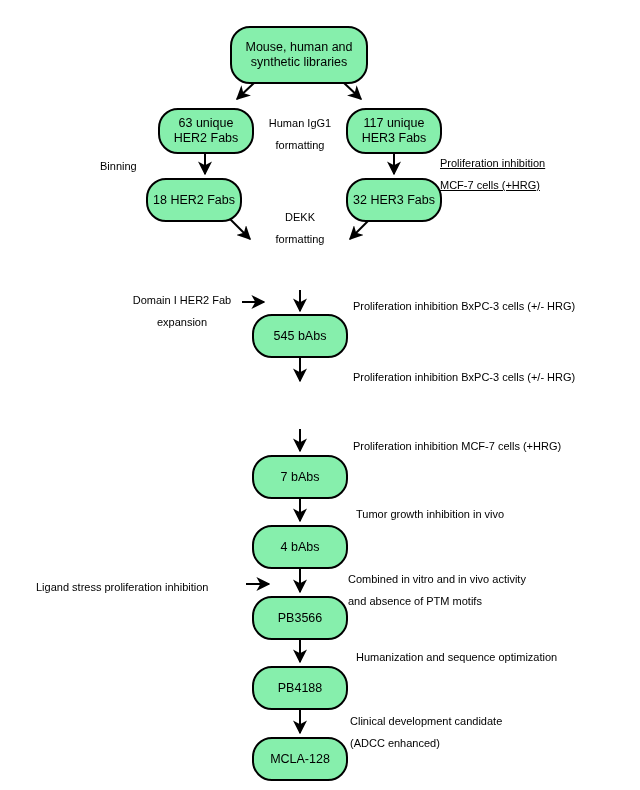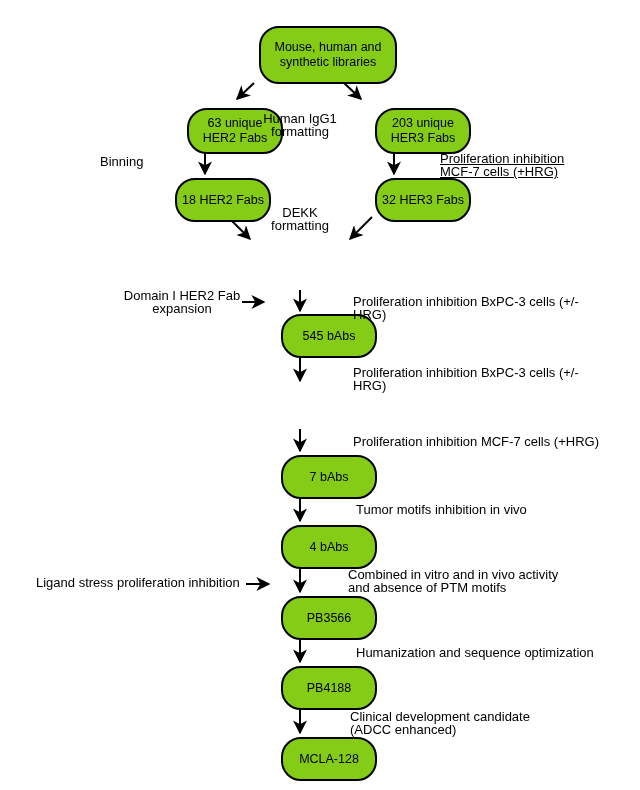--- a/index.html
+++ b/index.html
@@ -19,34 +19,33 @@
   #arrow-layer {
     position: absolute;
     left: 0; top: 0;
     width: 640px; height: 790px;
   }
   .node {
     position: absolute;
     box-sizing: border-box;
     border: 2px solid #000000;
     border-radius: 20px;
-    background: #84cc16;
+    background: #86efac;
     display: flex;
     align-items: center;
     justify-content: center;
     text-align: center;
     font-size: 12.5px;
     line-height: 15px;
     white-space: pre-line;
-    margin-left: 29px;
   }
   .lbl {
     position: absolute;
-    font-size: 13px;
-    line-height: 13px;
+    font-size: 11px;
+    line-height: 22px;
     white-space: pre-line;
   }
   .lbl.center { text-align: center; }
 
   
   #n-libraries { left:230px; top:26px;  width:138px; height:58px; }
   #n-her2-63   { left:158px; top:108px; width:96px;  height:46px; }
   #n-her3-117  { left:346px; top:108px; width:96px;  height:46px; }
   #n-her2-18   { left:146px; top:178px; width:96px;  height:44px; }
   #n-her3-32   { left:346px; top:178px; width:96px;  height:44px; }
@@ -106,21 +105,21 @@
 
       <line x1="242" y1="302" x2="264" y2="302" marker-end="url(#ah)"></line>
       <line x1="246" y1="584" x2="269" y2="584" marker-end="url(#ah)"></line>
     </g>
   </svg>
 
   <div class="node" id="n-libraries">Mouse, human and
 synthetic libraries</div>
   <div class="node" id="n-her2-63">63 unique
 HER2 Fabs</div>
-  <div class="node" id="n-her3-117">203 unique
+  <div class="node" id="n-her3-117">117 unique
 HER3 Fabs</div>
   <div class="node" id="n-her2-18">18 HER2 Fabs</div>
   <div class="node" id="n-her3-32">32 HER3 Fabs</div>
   <div class="node" id="n-babs545">545 bAbs</div>
   <div class="node" id="n-babs9">7 bAbs</div>
   <div class="node" id="n-babs4">4 bAbs</div>
   <div class="node" id="n-pb3566">PB3566</div>
   <div class="node" id="n-pb4188">PB4188</div>
   <div class="node" id="n-mcla128">MCLA-128</div>
 
@@ -129,21 +128,21 @@
   <div class="lbl" id="l-binning">Binning</div>
   <div class="lbl" id="l-mcf7-top">Proliferation inhibition
 MCF-7 cells (+HRG)</div>
   <div class="lbl center" id="l-dekk">DEKK
 formatting</div>
   <div class="lbl center" id="l-domain1">Domain I HER2 Fab
 expansion</div>
   <div class="lbl" id="l-bxpc3a">Proliferation inhibition BxPC-3 cells (+/- HRG)</div>
   <div class="lbl" id="l-bxpc3b">Proliferation inhibition BxPC-3 cells (+/- HRG)</div>
   <div class="lbl" id="l-mcf7">Proliferation inhibition MCF-7 cells (+HRG)</div>
-  <div class="lbl" id="l-tumor">Tumor motifs inhibition in vivo</div>
+  <div class="lbl" id="l-tumor">Tumor growth inhibition in vivo</div>
   <div class="lbl" id="l-combined">Combined in vitro and in vivo activity
 and absence of PTM motifs</div>
   <div class="lbl" id="l-ligand">Ligand stress proliferation inhibition</div>
   <div class="lbl" id="l-clinical">Clinical development candidate
 (ADCC enhanced)</div>
   <div class="lbl" id="l-human">Humanization and sequence optimization</div>
 
 </div>
 
 </body></html>

